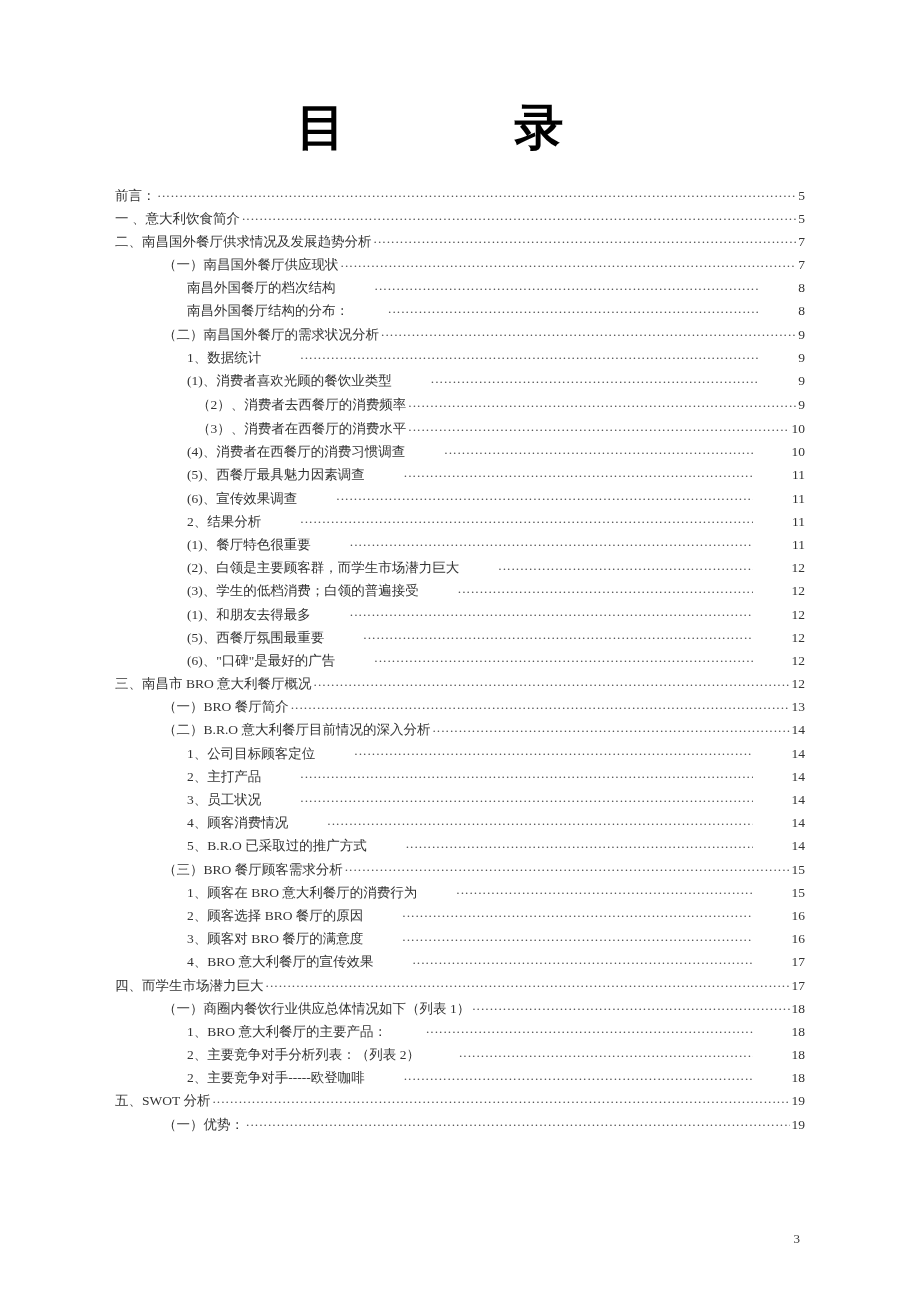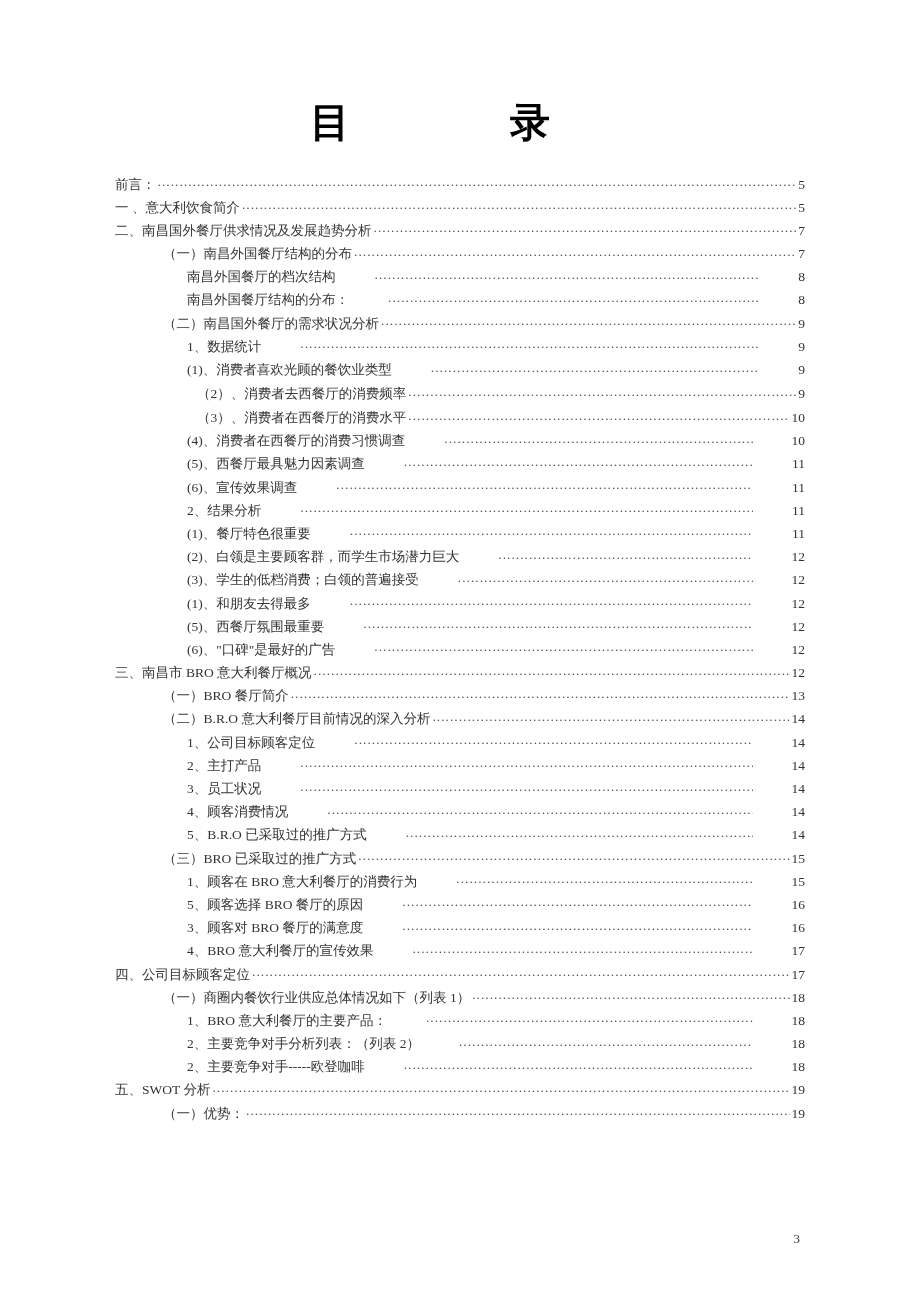--- a/index.html
+++ b/index.html
@@ -11,21 +11,21 @@
       width: 920px;
       height: 1302px;
       background: #fff;
       font-family: "SimSun", "宋体", serif;
       position: relative;
     }
     .page {
       padding: 95px 115px 60px 115px;
     }
     .title {
-      font-size: 40px;
+      font-size: 49px;
       font-weight: bold;
       text-align: center;
       letter-spacing: 60px;
       margin-bottom: 25px;
       font-family: "SimHei", "黑体", sans-serif;
     }
     .toc {
       font-size: 13.5px;
       line-height: 1;
     }
@@ -84,21 +84,21 @@
         <span class="toc-text">一 、意大利饮食简介</span>
         <span class="toc-leader"></span>
         <span class="toc-page">5</span>
       </div>
       <div class="toc-row indent-0">
         <span class="toc-text">二、南昌国外餐厅供求情况及发展趋势分析</span>
         <span class="toc-leader"></span>
         <span class="toc-page">7</span>
       </div>
       <div class="toc-row indent-1">
-        <span class="toc-text">（一）南昌外国餐厅结构的分布</span>
+        <span class="toc-text">（一）南昌国外餐厅供应现状</span>
         <span class="toc-leader"></span>
         <span class="toc-page">7</span>
       </div>
       <div class="toc-row indent-2">
         <span class="toc-text">南昌外国餐厅的档次结构</span>
         <span class="toc-leader"></span>
         <span class="toc-page">8</span>
       </div>
       <div class="toc-row indent-2">
         <span class="toc-text">南昌外国餐厅结构的分布：</span>
@@ -214,46 +214,46 @@
         <span class="toc-text">4、顾客消费情况</span>
         <span class="toc-leader"></span>
         <span class="toc-page">14</span>
       </div>
       <div class="toc-row indent-2">
         <span class="toc-text">5、B.R.O 已采取过的推广方式</span>
         <span class="toc-leader"></span>
         <span class="toc-page">14</span>
       </div>
       <div class="toc-row indent-1">
-        <span class="toc-text">（三）BRO 已采取过的推广方式</span>
+        <span class="toc-text">（三）BRO 餐厅顾客需求分析</span>
         <span class="toc-leader"></span>
         <span class="toc-page">15</span>
       </div>
       <div class="toc-row indent-2">
         <span class="toc-text">1、顾客在 BRO 意大利餐厅的消费行为</span>
         <span class="toc-leader"></span>
         <span class="toc-page">15</span>
       </div>
       <div class="toc-row indent-2">
-        <span class="toc-text">5、顾客选择 BRO 餐厅的原因</span>
+        <span class="toc-text">2、顾客选择 BRO 餐厅的原因</span>
         <span class="toc-leader"></span>
         <span class="toc-page">16</span>
       </div>
       <div class="toc-row indent-2">
         <span class="toc-text">3、顾客对 BRO 餐厅的满意度</span>
         <span class="toc-leader"></span>
         <span class="toc-page">16</span>
       </div>
       <div class="toc-row indent-2">
         <span class="toc-text">4、BRO 意大利餐厅的宣传效果</span>
         <span class="toc-leader"></span>
         <span class="toc-page">17</span>
       </div>
       <div class="toc-row indent-0">
-        <span class="toc-text">四、公司目标顾客定位</span>
+        <span class="toc-text">四、而学生市场潜力巨大</span>
         <span class="toc-leader"></span>
         <span class="toc-page">17</span>
       </div>
       <div class="toc-row indent-1">
         <span class="toc-text">（一）商圈内餐饮行业供应总体情况如下（列表 1）</span>
         <span class="toc-leader"></span>
         <span class="toc-page">18</span>
       </div>
       <div class="toc-row indent-2">
         <span class="toc-text">1、BRO 意大利餐厅的主要产品：</span>

